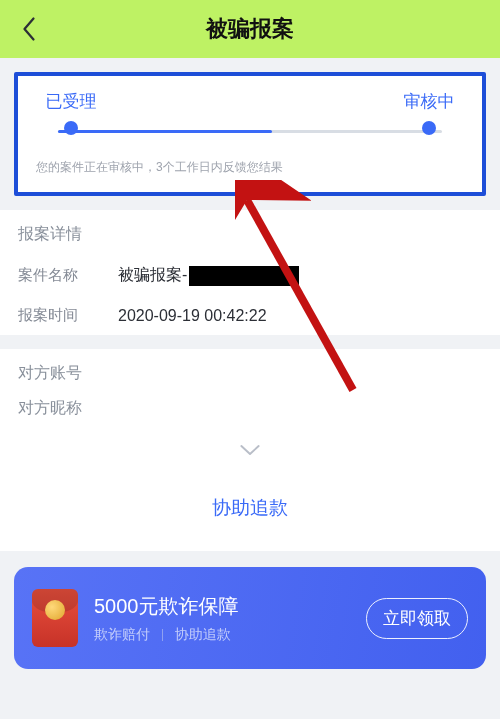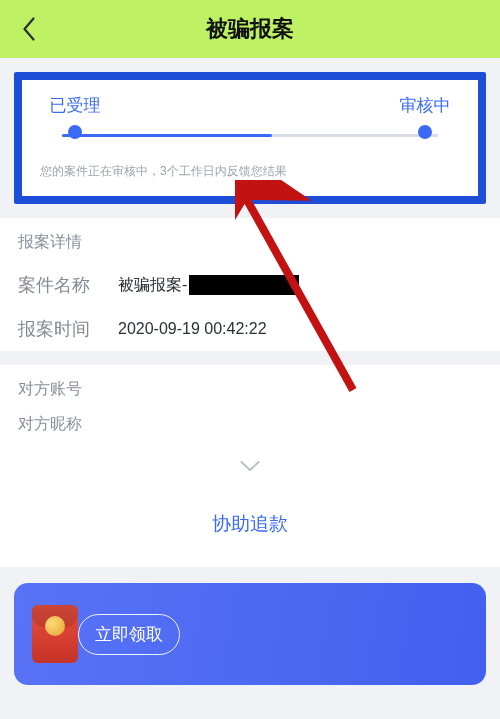--- a/index.html
+++ b/index.html
@@ -39,21 +39,21 @@
     .back svg { width: 18px; height: 28px; }
     .title {
       font-size: 22px;
       font-weight: 600;
       color: #111;
     }
     
     .progress-card {
       margin: 14px 14px 0 14px;
       background: #fff;
-      border: 8px solid #1d4ed8;
+      border: 4px solid #1d4ed8;
       border-radius: 2px;
       padding: 14px 18px 16px 18px;
     }
     .steps {
       display: flex;
       justify-content: space-between;
       position: relative;
     }
     .steps::before {
       content: "";
@@ -113,21 +113,21 @@
       color: #89909b;
       padding: 14px 0 10px 0;
     }
     .row {
       display: flex;
       align-items: center;
       padding: 10px 0;
     }
     .row-label {
       width: 100px;
-      font-size: 18px;
+      font-size: 15px;
       color: #848a95;
     }
     .row-value {
       font-size: 16px;
       color: #2c2f36;
       display: flex;
       align-items: center;
     }
     .redact {
       display: inline-block;
@@ -276,20 +276,28 @@
   </div>
 
   <div class="actions">
     <div class="action-btn faq">协助追款</div>
   </div>
 
   <div class="promo">
     <div class="promo-icon">
       <div class="promo-icon-coin"></div>
     </div>
+    <div class="promo-text">
+      <div class="promo-title">5000元欺诈保障</div>
+      <div class="promo-sub">
+        <span>欺诈赔付</span>
+        <span class="promo-sep"></span>
+        <span>协助追款</span>
+      </div>
+    </div>
     <div class="promo-btn">立即领取</div>
   </div>
 
   <svg class="annot-arrow" width="140" height="230">
     <defs>
       <marker id="ahead" markerWidth="14" markerHeight="14" refX="4" refY="7" orient="auto">
         <path d="M0,0 L14,7 L0,14 L4,7 Z" fill="#c31212"></path>
       </marker>
     </defs>
     <line x1="118" y1="210" x2="12" y2="20" stroke="#c31212" stroke-width="8" marker-end="url(#ahead)"></line>

